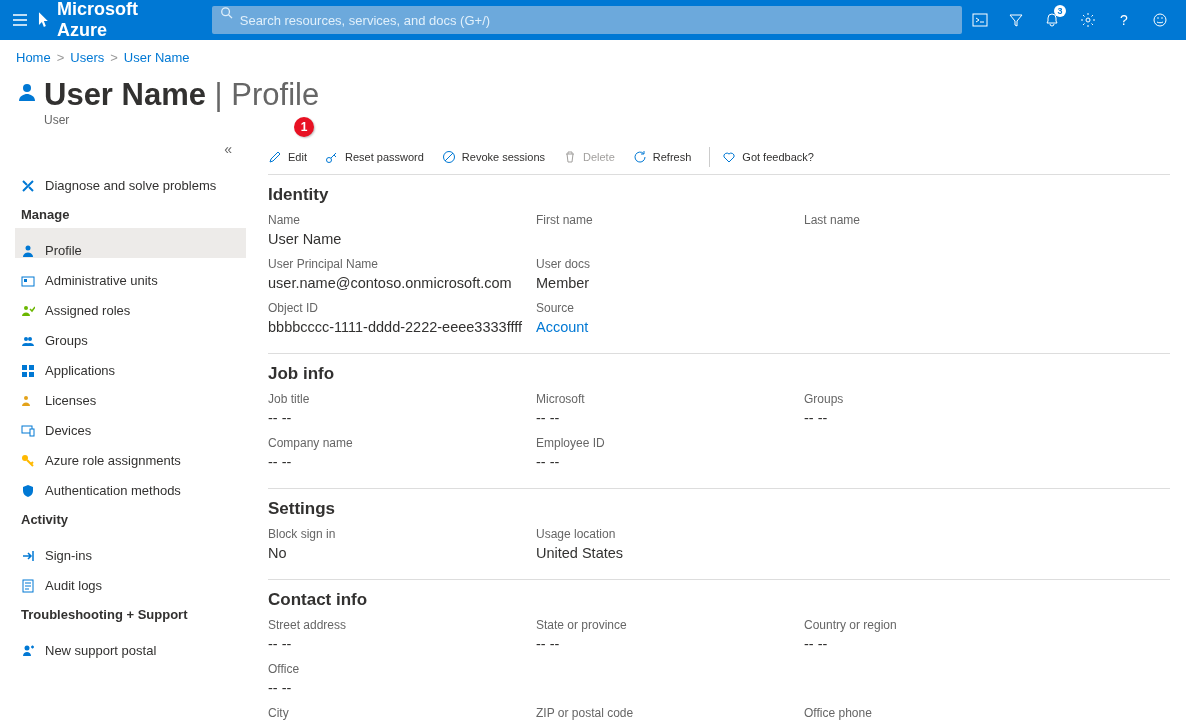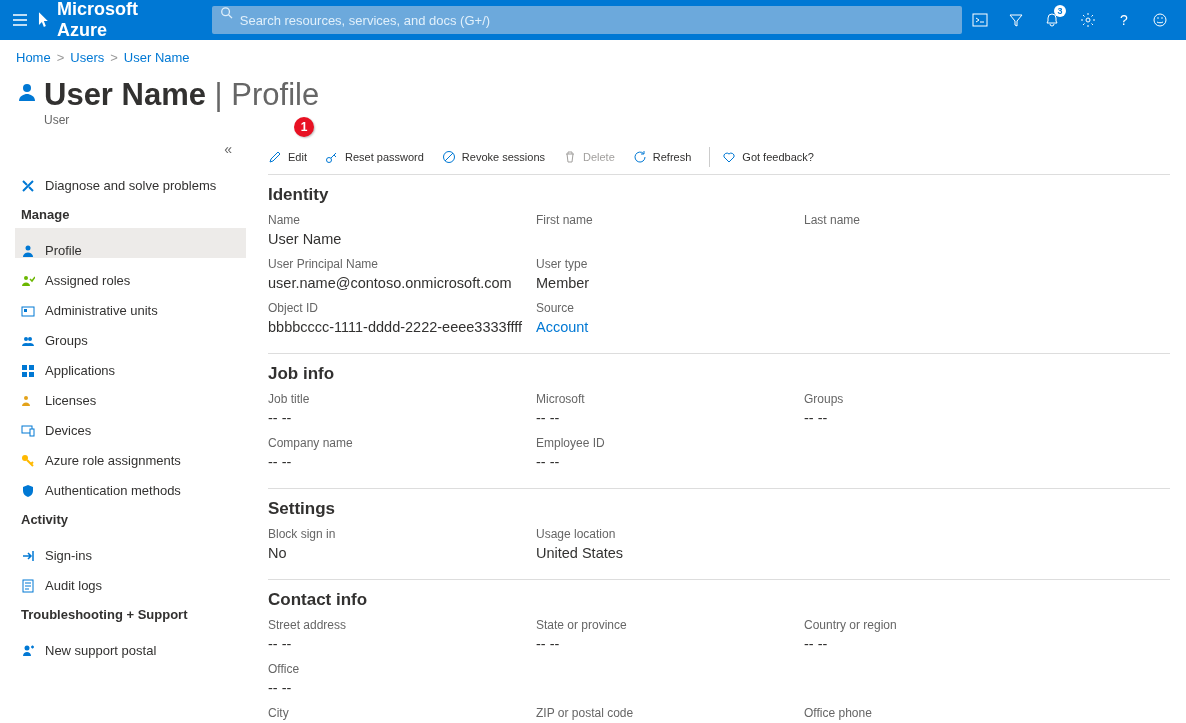--- a/index.html
+++ b/index.html
@@ -156,35 +156,35 @@
           <svg class="dim14" viewBox="0 0 14 14">
             <circle cx="7" cy="4" r="2.5" fill="#0078d4"></circle>
             <path d="M2 13c0-3 3-4.5 5-4.5s5 1.5 5 4.5" fill="#0078d4"></path>
           </svg>
         </span>
       <span>Profile</span>
     </div>
     <div class="side-item">
       <span class="si-icon">
           <svg class="dim14" viewBox="0 0 14 14">
+            <rect x="1" y="3" width="12" height="9" fill="none" stroke="#0078d4"></rect>
+            <rect x="3" y="5" width="3" height="3" fill="#0078d4"></rect>
+          </svg>
+        </span>
+      <span>Administrative units</span>
+    </div>
+    <div class="side-item">
+      <span class="si-icon">
+          <svg class="dim14" viewBox="0 0 14 14">
             <circle cx="5" cy="4" r="2" fill="#6bb700"></circle>
             <path d="M1 12c0-2 2-3.5 4-3.5s4 1.5 4 3.5" fill="#6bb700"></path>
             <path d="M9 5l2 2 3-4" stroke="#6bb700" fill="none" stroke-width="1.5"></path>
           </svg>
         </span>
       <span>Assigned roles</span>
-    </div>
-    <div class="side-item">
-      <span class="si-icon">
-          <svg class="dim14" viewBox="0 0 14 14">
-            <rect x="1" y="3" width="12" height="9" fill="none" stroke="#0078d4"></rect>
-            <rect x="3" y="5" width="3" height="3" fill="#0078d4"></rect>
-          </svg>
-        </span>
-      <span>Administrative units</span>
     </div>
     <div class="side-item">
       <span class="si-icon">
           <svg class="dim14" viewBox="0 0 14 14">
             <circle cx="5" cy="5" r="2" fill="#0078d4"></circle>
             <circle cx="9" cy="5" r="2" fill="#0078d4"></circle>
             <path d="M1 12c0-2 2-3 4-3s4 1 4 3M5 12c0-2 2-3 4-3s4 1 4 3" fill="#0078d4"></path>
           </svg>
         </span>
       <span>Groups</span>
@@ -342,21 +342,21 @@
             <div class="label">Last name</div>
             <div class="value"></div>
           </div>
       </div>
       <div class="fields">
         <div class="field">
             <div class="label">User Principal Name</div>
             <div class="value">user.name@contoso.onmicrosoft.com</div>
           </div>
         <div class="field">
-            <div class="label">User type</div>
+            <div class="label">User docs</div>
             <div class="value">Member</div>
           </div>
       </div>
       <div class="fields">
         <div class="field">
             <div class="label">Object ID</div>
             <div class="value">bbbbcccc-1111-dddd-2222-eeee3333ffff</div>
           </div>
         <div class="field">
             <div class="label">Source</div>

